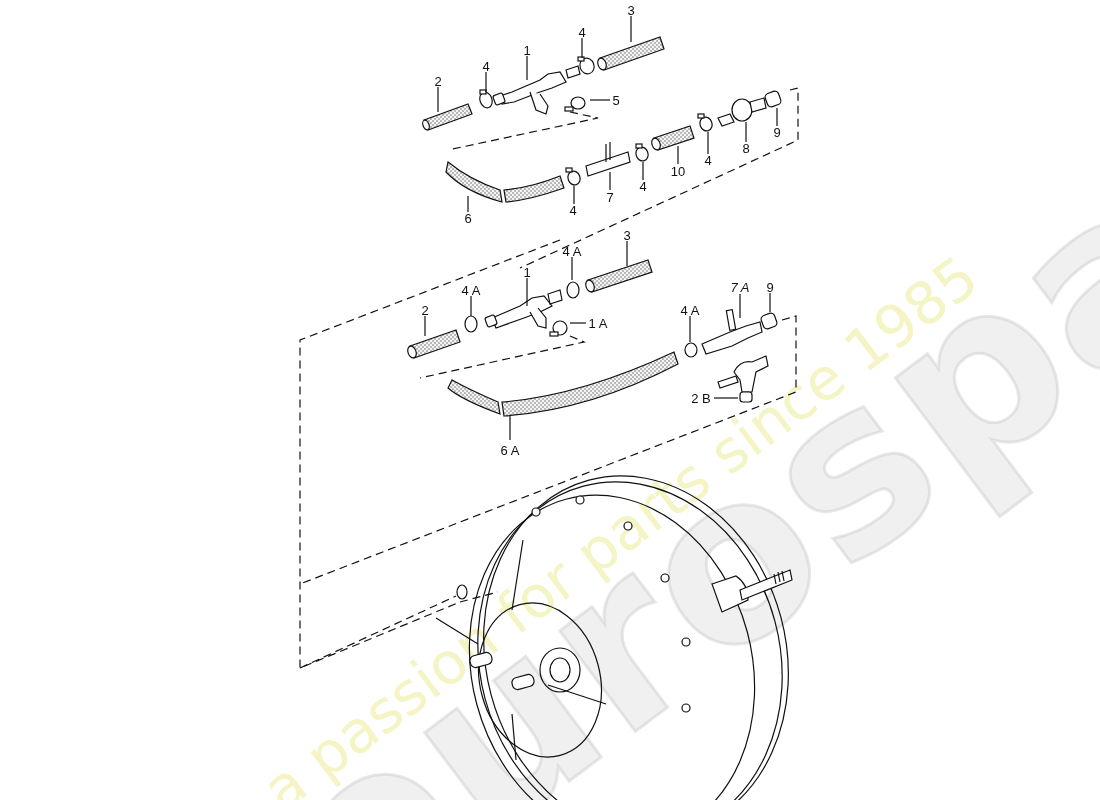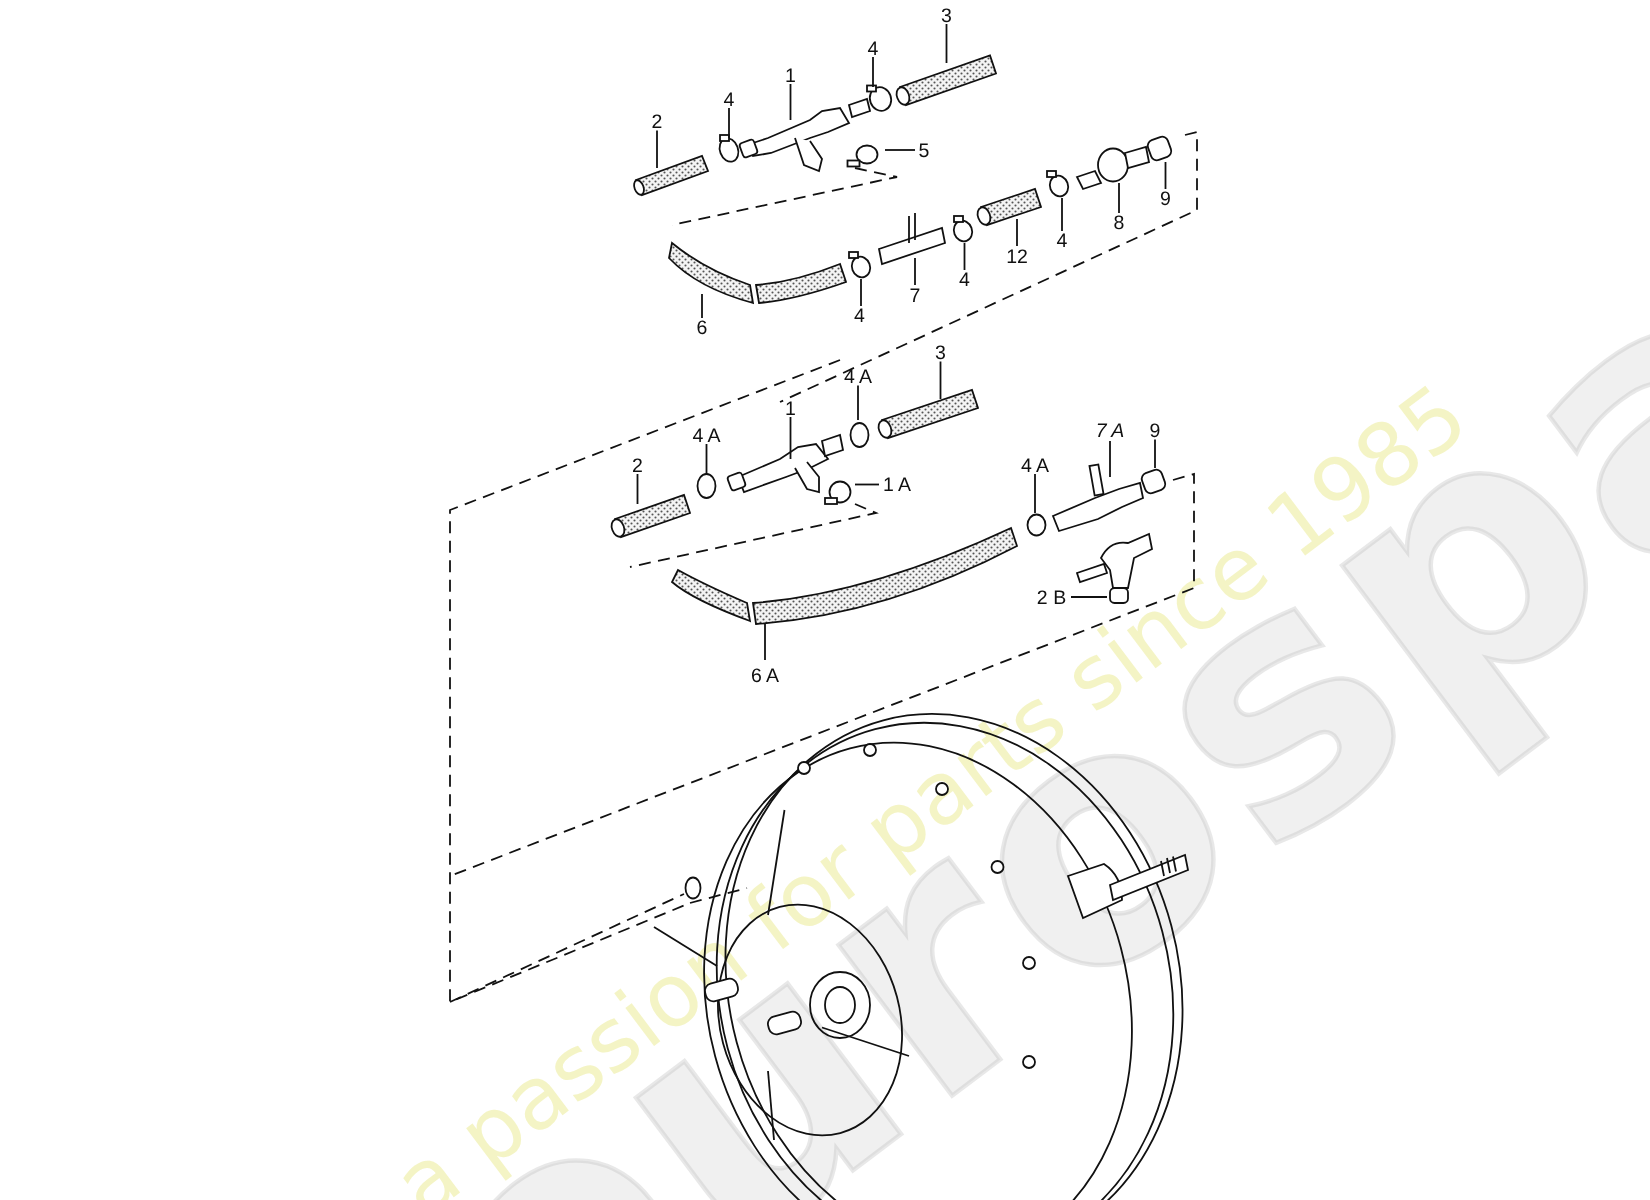--- a/index.html
+++ b/index.html
@@ -229,21 +229,21 @@
   <div class="callout" style="left:527px;top:50px;">1</div>
   <div class="callout" style="left:438px;top:81px;">2</div>
   <div class="callout" style="left:631px;top:10px;">3</div>
   <div class="callout" style="left:486px;top:66px;">4</div>
   <div class="callout" style="left:582px;top:32px;">4</div>
   <div class="callout" style="left:616px;top:100px;">5</div>
   <div class="callout" style="left:468px;top:218px;">6</div>
   <div class="callout" style="left:573px;top:210px;">4</div>
   <div class="callout" style="left:610px;top:197px;">7</div>
   <div class="callout" style="left:643px;top:186px;">4</div>
-  <div class="callout" style="left:678px;top:171px;">12</div>
+  <div class="callout" style="left:678px;top:171px;">10</div>
   <div class="callout" style="left:708px;top:160px;">4</div>
   <div class="callout" style="left:746px;top:148px;">8</div>
   <div class="callout" style="left:777px;top:132px;">9</div>
 
   <div class="callout" style="left:627px;top:235px;">3</div>
   <div class="callout" style="left:572px;top:251px;">4 A</div>
   <div class="callout" style="left:527px;top:272px;">1</div>
   <div class="callout" style="left:471px;top:290px;">4 A</div>
   <div class="callout" style="left:425px;top:310px;">2</div>
   <div class="callout" style="left:598px;top:323px;">1 A</div>

